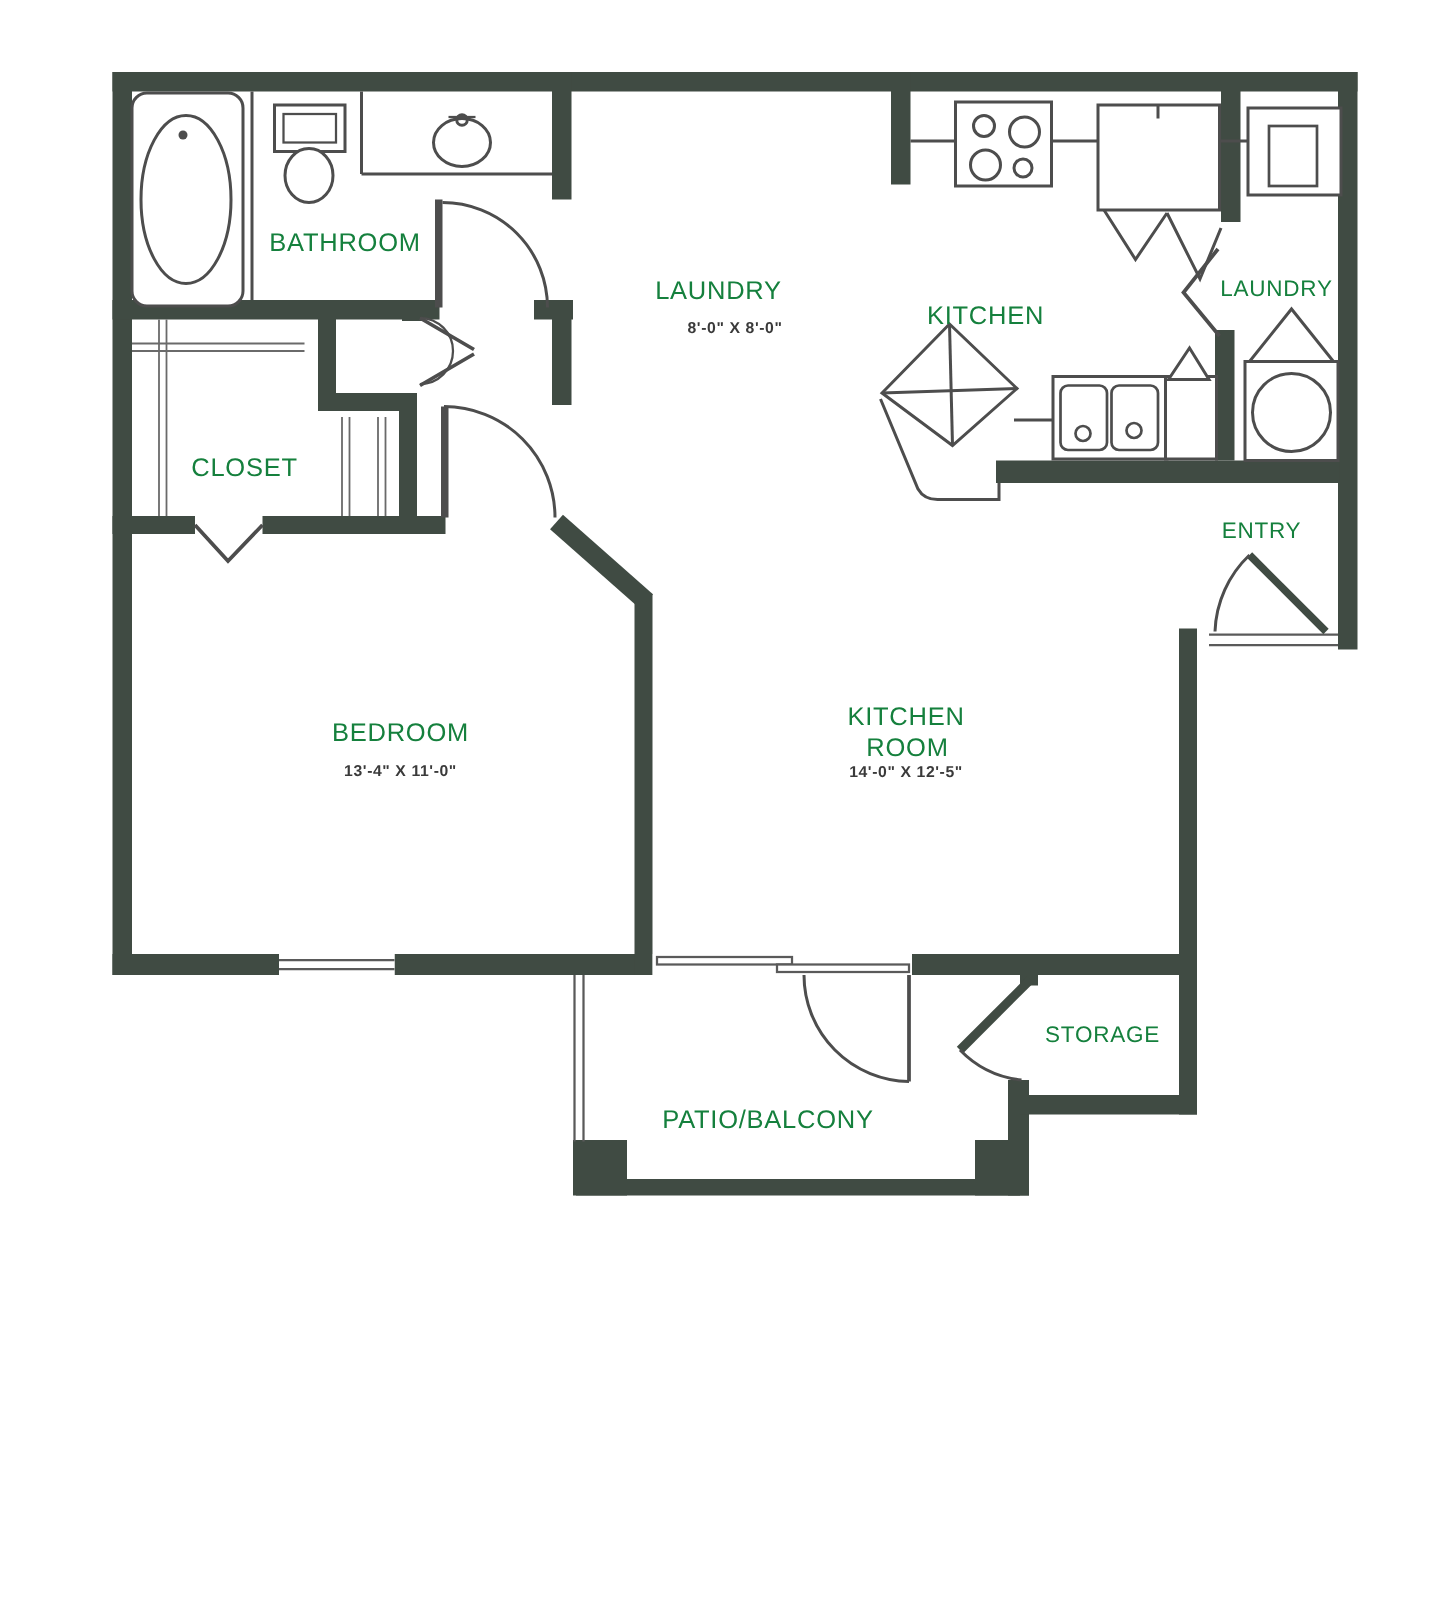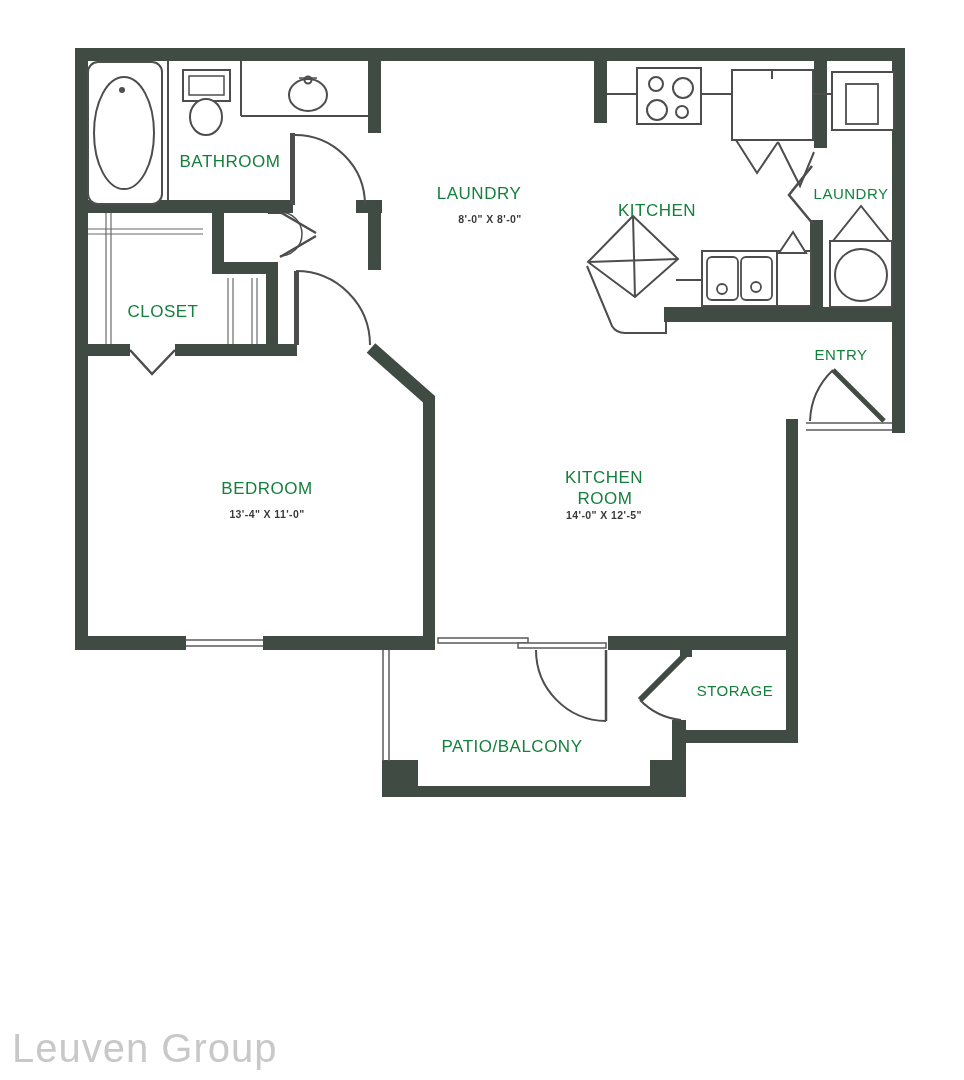--- a/index.html
+++ b/index.html
@@ -185,15 +185,14 @@
 <div class="dim-label" style="left:490px;top:219px">8'-0" X 8'-0"</div>
 <div class="plan-label" style="left:657px;top:211px">KITCHEN</div>
 <div class="plan-label sm" style="left:851px;top:193px">LAUNDRY</div>
 <div class="plan-label sm" style="left:841px;top:354px">ENTRY</div>
 <div class="plan-label" style="left:604px;top:478px">KITCHEN</div>
 <div class="plan-label" style="left:605px;top:499px">ROOM</div>
 <div class="dim-label" style="left:604px;top:515px">14'-0" X 12'-5"</div>
 <div class="plan-label sm" style="left:735px;top:690px">STORAGE</div>
 <div class="plan-label" style="left:512px;top:747px">PATIO/BALCONY</div>
 
-<div class="watermark">Leuven Group</div>
 
 </div>
 
 </body></html>

